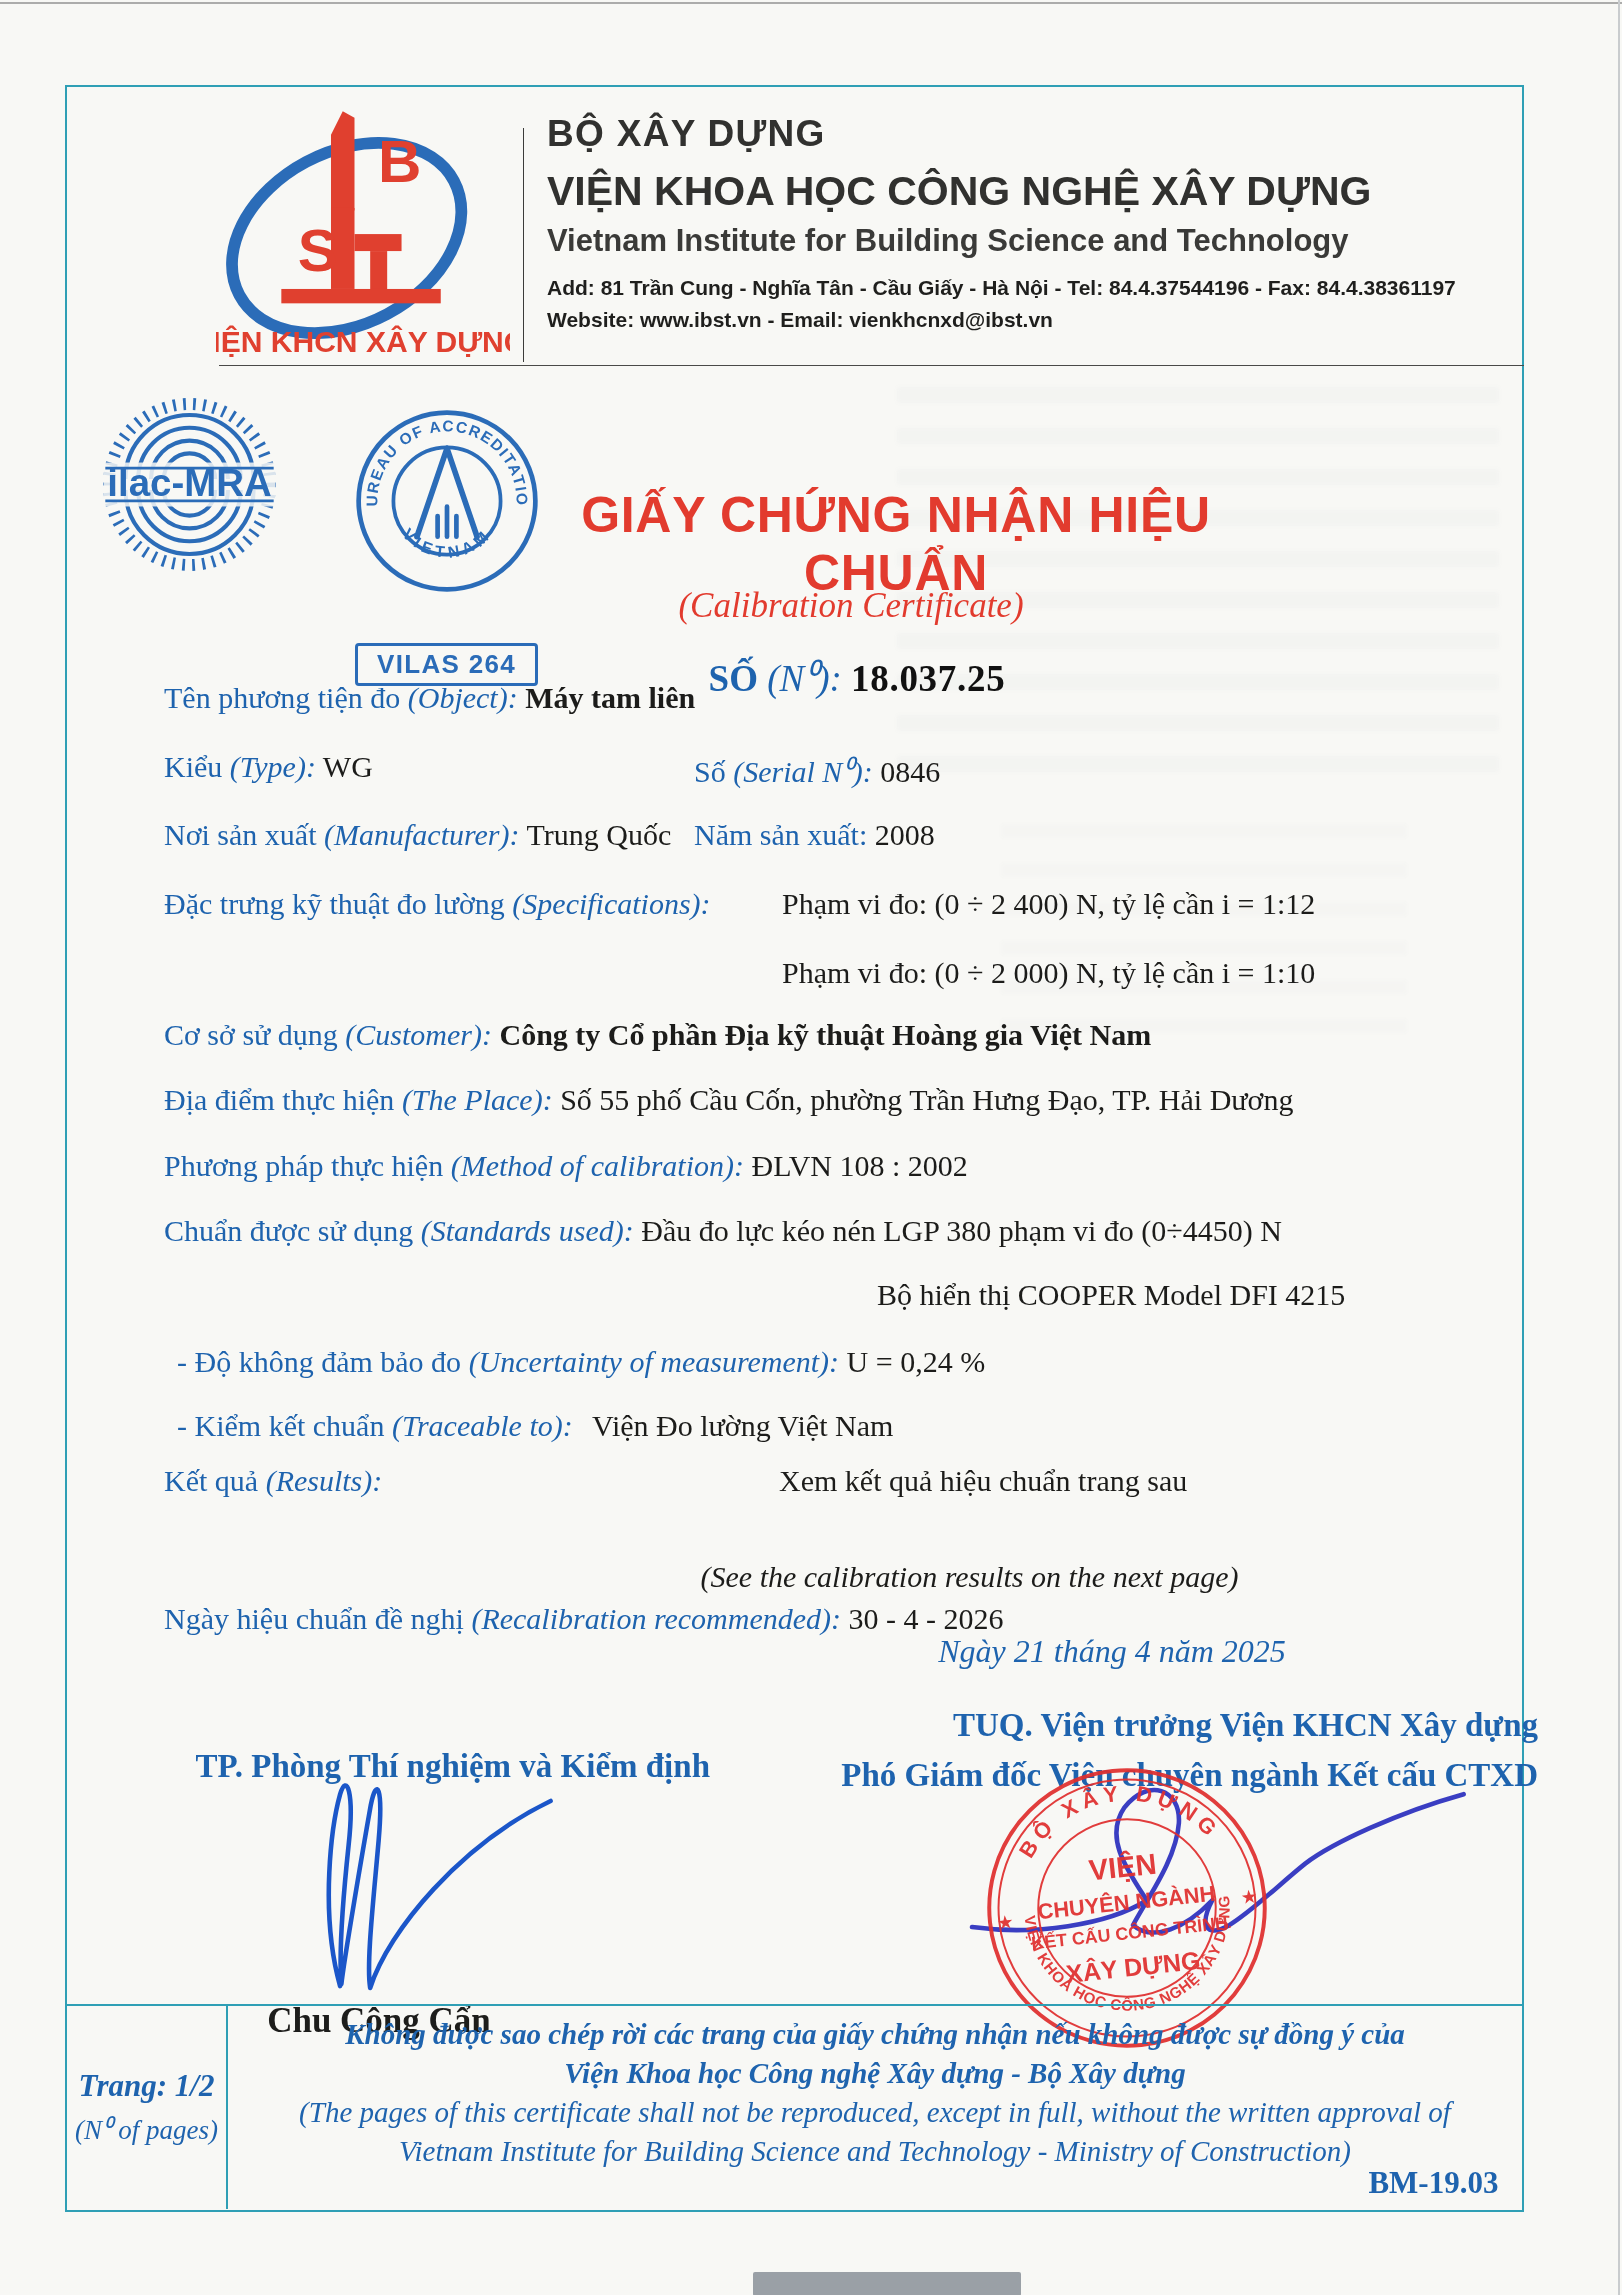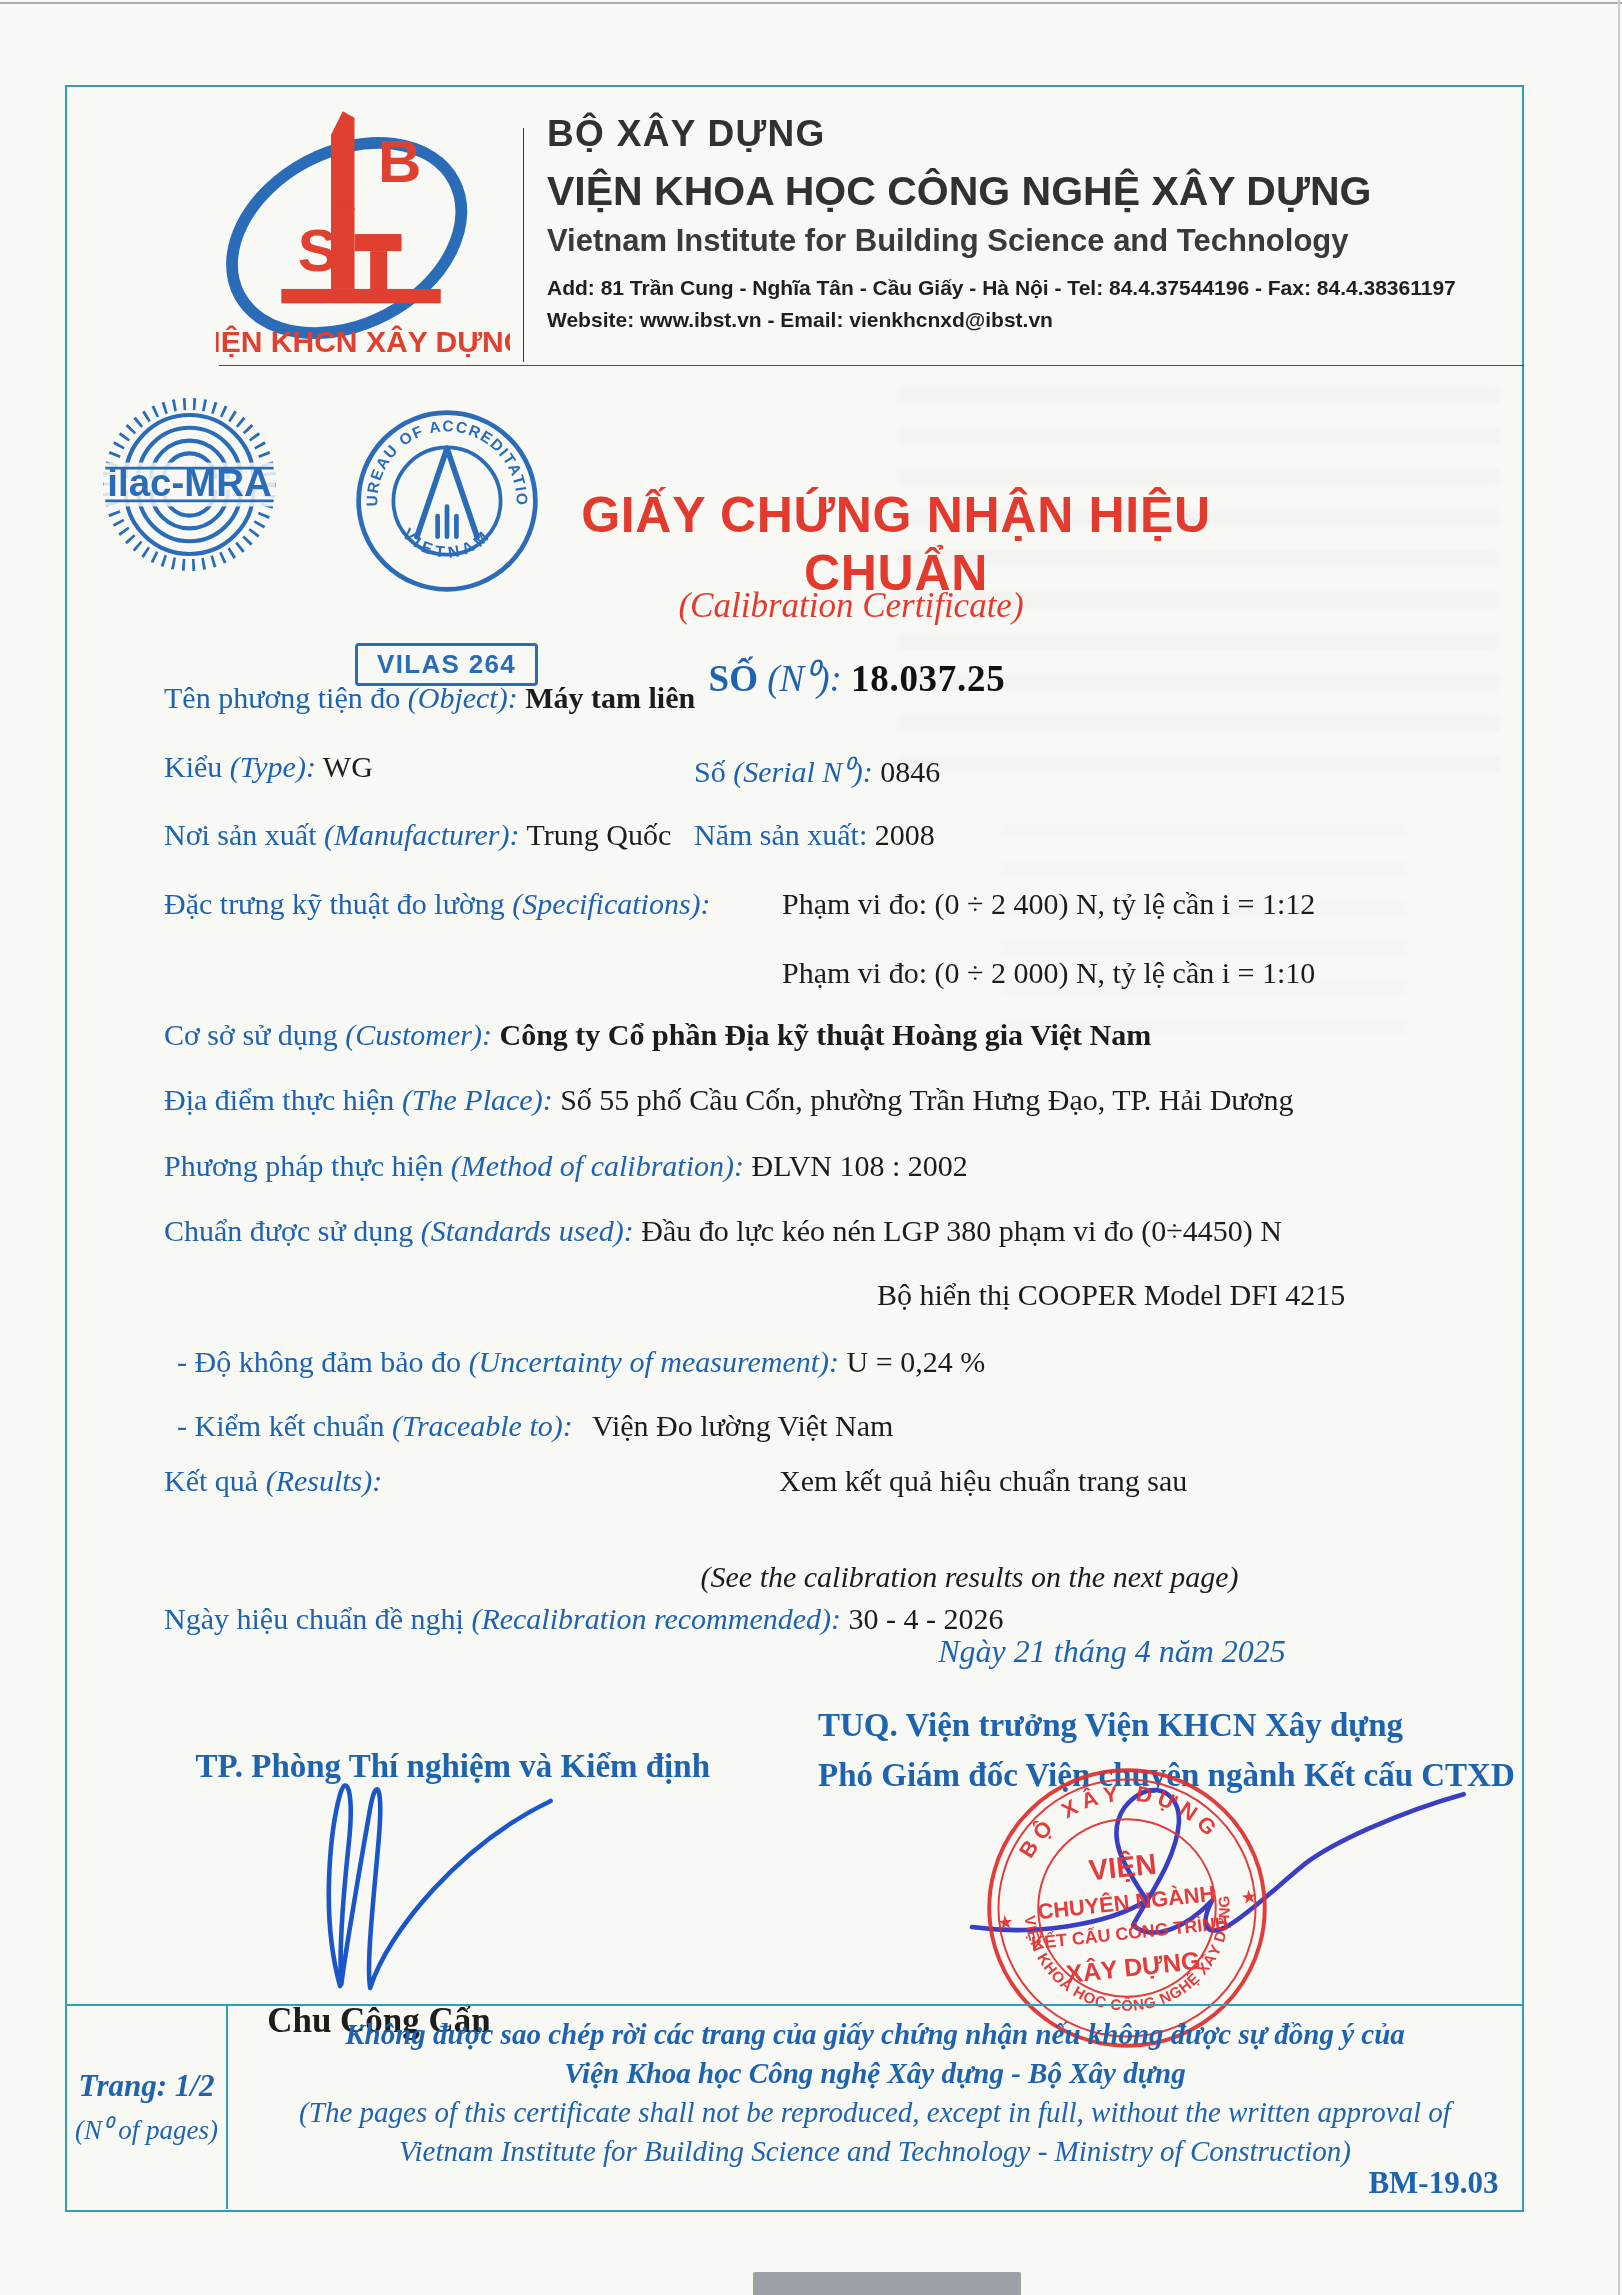--- a/index.html
+++ b/index.html
@@ -58,21 +58,21 @@
   .row{position:absolute;left:0;white-space:nowrap;}
   .lbl{color:var(--accent-blue);}
   .lbl-en{color:var(--accent-blue);font-style:italic;}
   .val{color:var(--ink);}
   .val.bold{font-weight:bold;}
   .col2{position:absolute;left:530px;top:0;white-space:nowrap;}
   .ind{position:absolute;white-space:nowrap;}
   .centered{text-align:center;white-space:normal;}
   
   .date-line{position:absolute;left:883px;top:1633px;width:458px;text-align:center;font-size:32px;font-style:italic;color:var(--accent-blue);}
-  .right-titles{position:absolute;left:818px;top:1701px;width:720px;text-align:left;font-size:33px;font-weight:bold;color:var(--accent-blue);line-height:1.5;}
+  .right-titles{position:absolute;left:818px;top:1701px;width:720px;text-align:right;font-size:33px;font-weight:bold;color:var(--accent-blue);line-height:1.5;}
   .left-title{position:absolute;left:141px;top:1748px;width:569px;text-align:right;font-size:33px;font-weight:bold;color:var(--accent-blue);}
   .sig-left{position:absolute;left:242px;top:1767px;width:340px;height:255px;}
   .sig-right{position:absolute;left:936px;top:1760px;width:563px;height:236px;}
   .stamp{position:absolute;left:978px;top:1759px;width:298px;height:298px;opacity:.93;}
   .name-left{position:absolute;left:196px;top:2001px;width:366px;text-align:center;font-size:35px;font-weight:bold;color:#1d1d1b;}
   .name-right{position:absolute;left:936px;top:1996px;width:419px;text-align:center;font-size:35px;font-weight:bold;color:#1d1d1b;}
   
   .st-red{stroke:var(--stamp-red);fill:none;}
   .fi-red{fill:var(--stamp-red);}
   .st-blue{stroke:var(--logo-blue);fill:none;}

